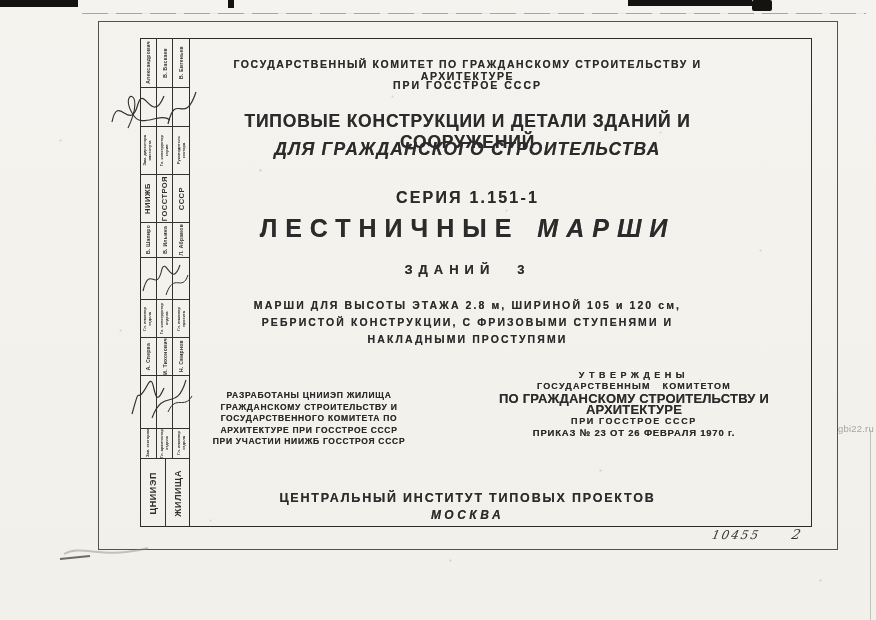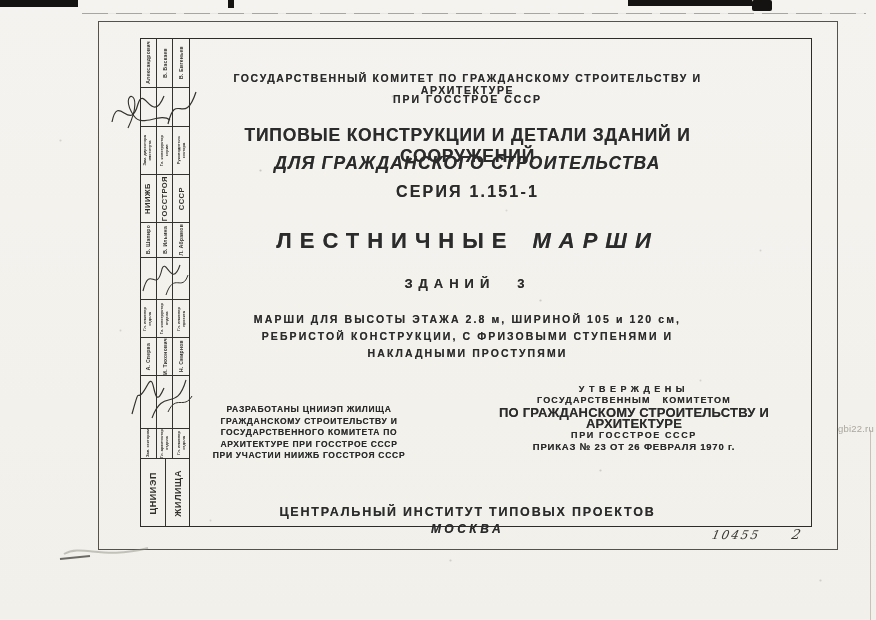--- a/index.html
+++ b/index.html
@@ -2,21 +2,21 @@
 <html><head>
 <meta charset="utf-8">
 <style>
   html,body{margin:0;padding:0;}
   body{
     width:876px;height:620px;overflow:hidden;position:relative;
     background:linear-gradient(180deg,#f4f3ef 0%,#f1f0ea 100%);
     font-family:"Liberation Sans",sans-serif;
   }
   .abs{position:absolute;}
-  .ink{color:#2b2b2b;text-shadow:0 0 .4px rgba(43,43,43,.65);margin-top:14px;}
+  .ink{color:#2b2b2b;text-shadow:0 0 .4px rgba(43,43,43,.65);}
   .b{font-weight:bold;}
   .ctr{text-align:center;}
   
   .outer-frame{left:98px;top:21px;width:738px;height:527px;border:1.2px solid #55524c;}
   .inner-frame{left:140px;top:38px;width:672px;height:489px;border:1.5px solid #2e2c28;box-sizing:border-box;}
   
   .scanbar{background:#141312;}
   .faintline-h{height:1px;background:repeating-linear-gradient(90deg,#aaa69e 0 26px,rgba(170,166,158,.15) 26px 34px);}
   .faintline-v{width:1px;background:#c7c3bb;}
   
@@ -28,22 +28,22 @@
   .vt{writing-mode:vertical-rl;transform:rotate(180deg);white-space:pre-line;text-align:center;color:#33312c;}
   .vt-name{font-size:5px;font-weight:bold;letter-spacing:.3px;}
   .vt-title{font-size:4px;line-height:4.6px;font-weight:bold;}
   .vt-org{font-size:7.5px;font-weight:bold;letter-spacing:.5px;}
   .vt-org-big{font-size:9px;font-weight:bold;letter-spacing:.6px;}
   
   .h-line1{left:190px;top:58px;width:555px;font-size:10.5px;letter-spacing:1.6px;}
   .h-line2{left:190px;top:79px;width:555px;font-size:10.5px;letter-spacing:2px;}
   .t-line1{left:190px;top:111px;width:555px;font-size:17.5px;letter-spacing:.8px;}
   .t-line2{left:190px;top:139px;width:555px;font-size:17.5px;letter-spacing:1.2px;font-style:italic;}
-  .series{left:190px;top:169px;width:555px;font-size:16px;letter-spacing:2.2px;}
-  .main-title{left:190px;top:214px;width:555px;font-size:22px;letter-spacing:8px;}
+  .series{left:190px;top:189px;width:555px;font-size:16px;letter-spacing:2.2px;}
+  .main-title{left:190px;top:214px;width:555px;font-size:25px;letter-spacing:8px;}
   .main-title .w2{font-style:italic;margin-left:18px;}
   .issue{left:190px;top:262px;width:555px;font-size:13px;letter-spacing:6px;}
   .issue .num{margin-left:22px;}
   .spec{left:190px;top:297px;width:555px;font-size:10.5px;letter-spacing:2.1px;line-height:17px;}
   .dev-block{left:197px;top:390px;width:224px;font-size:8.5px;letter-spacing:.7px;line-height:11.6px;}
   .app-block{left:497px;top:370px;width:274px;line-height:11.4px;}
   .app-l1{font-size:9px;letter-spacing:4.5px;}
   .app-l2{font-size:9px;letter-spacing:1.2px;word-spacing:8px;}
   .app-l3{font-size:13px;letter-spacing:.2px;}
   .app-l4{font-size:9px;letter-spacing:1.6px;}

